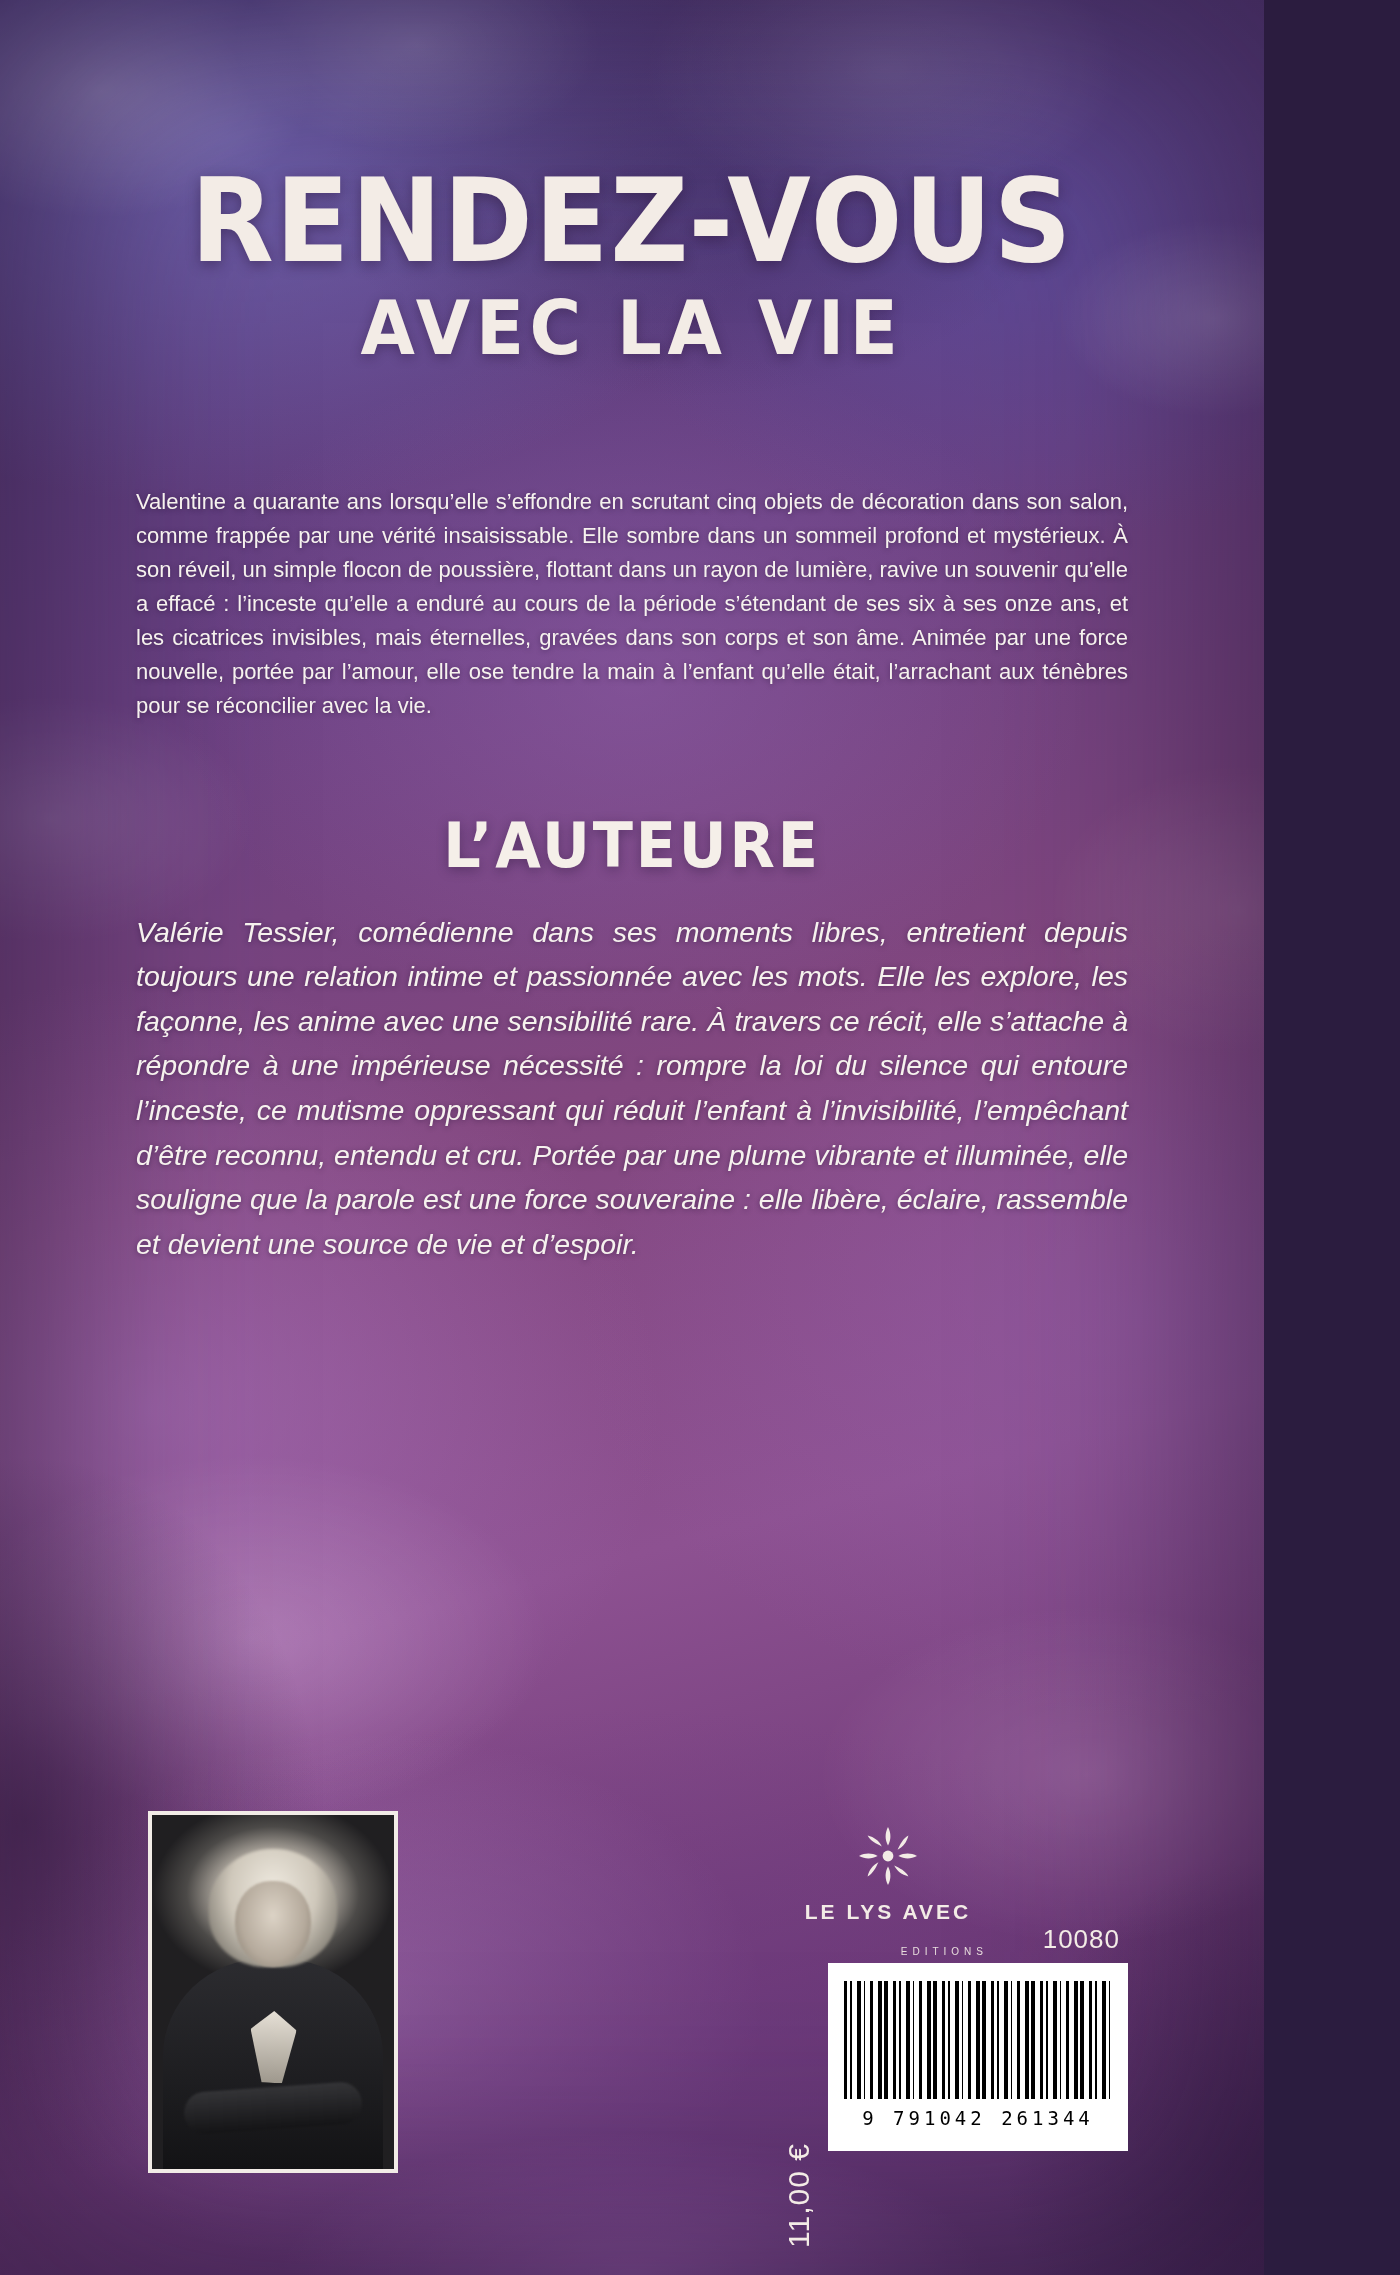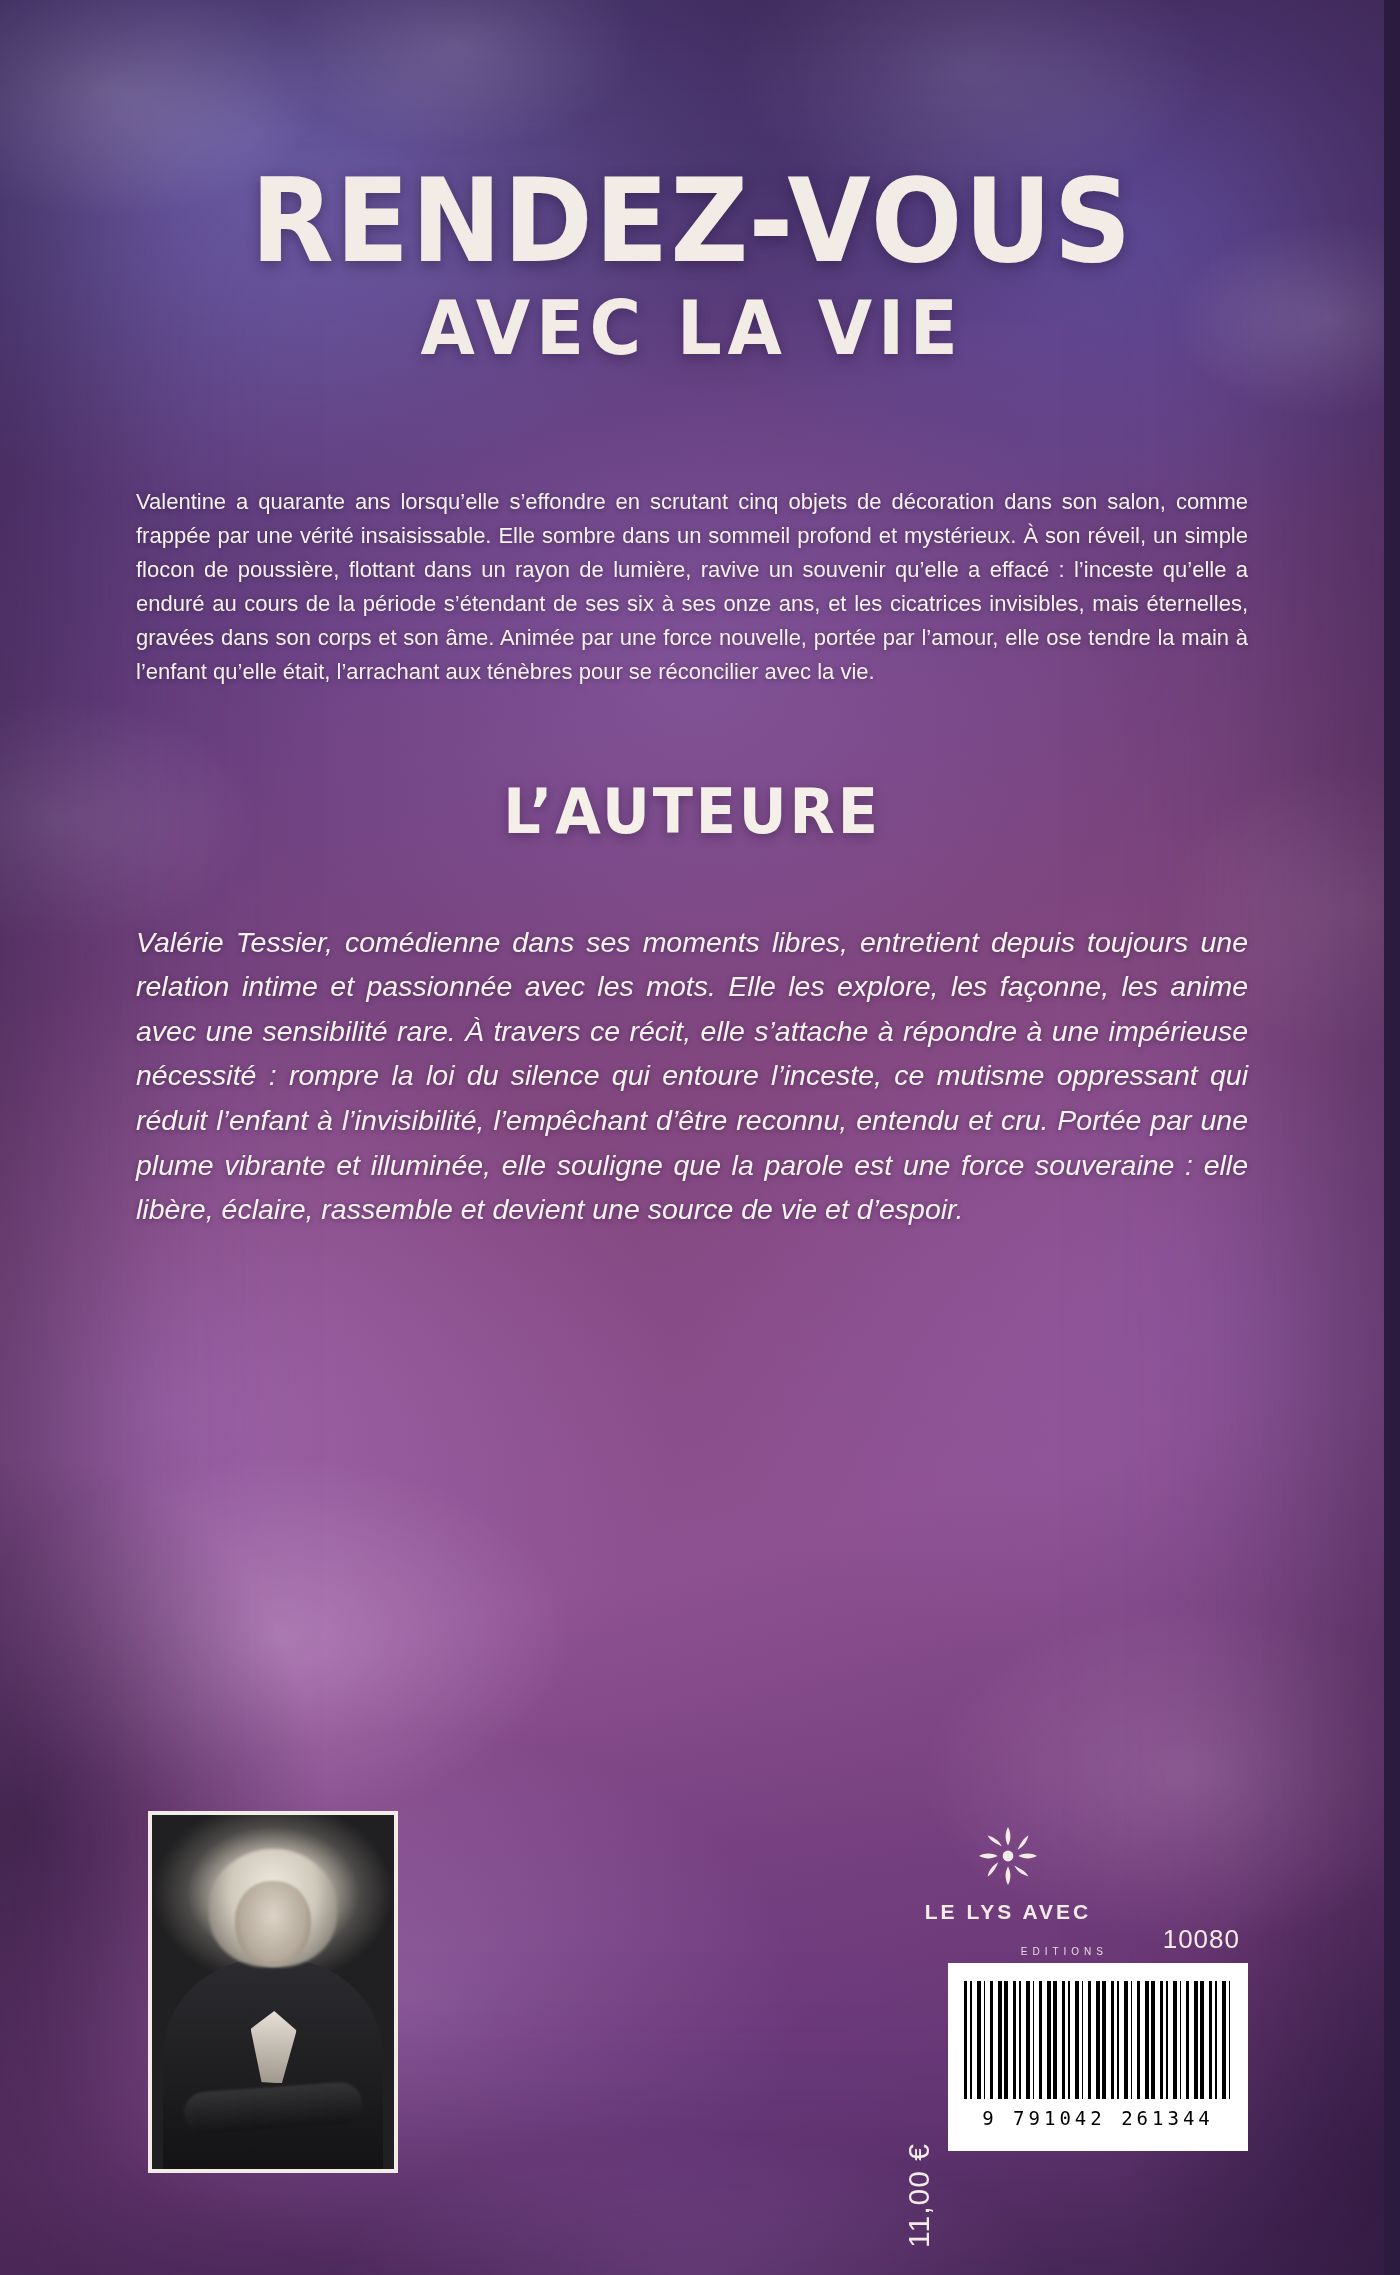--- a/index.html
+++ b/index.html
@@ -6,21 +6,21 @@
     margin: 0;
     padding: 0;
     background: #2b1c3f;
   }
   body {
     font-family: "Liberation Sans", sans-serif;
   }
 
   .page {
     position: relative;
-    width: 1384px;
+    width: 1264px;
     height: 2275px;
     overflow: hidden;
     background-color: #3b82f6;
   }
 
   
   .bg {
     position: absolute;
     inset: 0;
     background:
@@ -120,21 +120,21 @@
     text-shadow: 0 3px 12px rgba(40,20,55,0.4);
   }
 
   .author-bio {
     color: #f6f2ee;
     font-size: 28.5px;
     line-height: 1.565;
     font-style: italic;
     text-align: justify;
     text-justify: inter-word;
-    margin-top: 72px;
+    margin-top: 28px;
     text-shadow: 0 1px 5px rgba(40,20,55,0.5);
   }
 
   
   .bottom {
     position: absolute;
     left: 136px;
     right: 136px;
     bottom: 102px;
     height: 380px;

